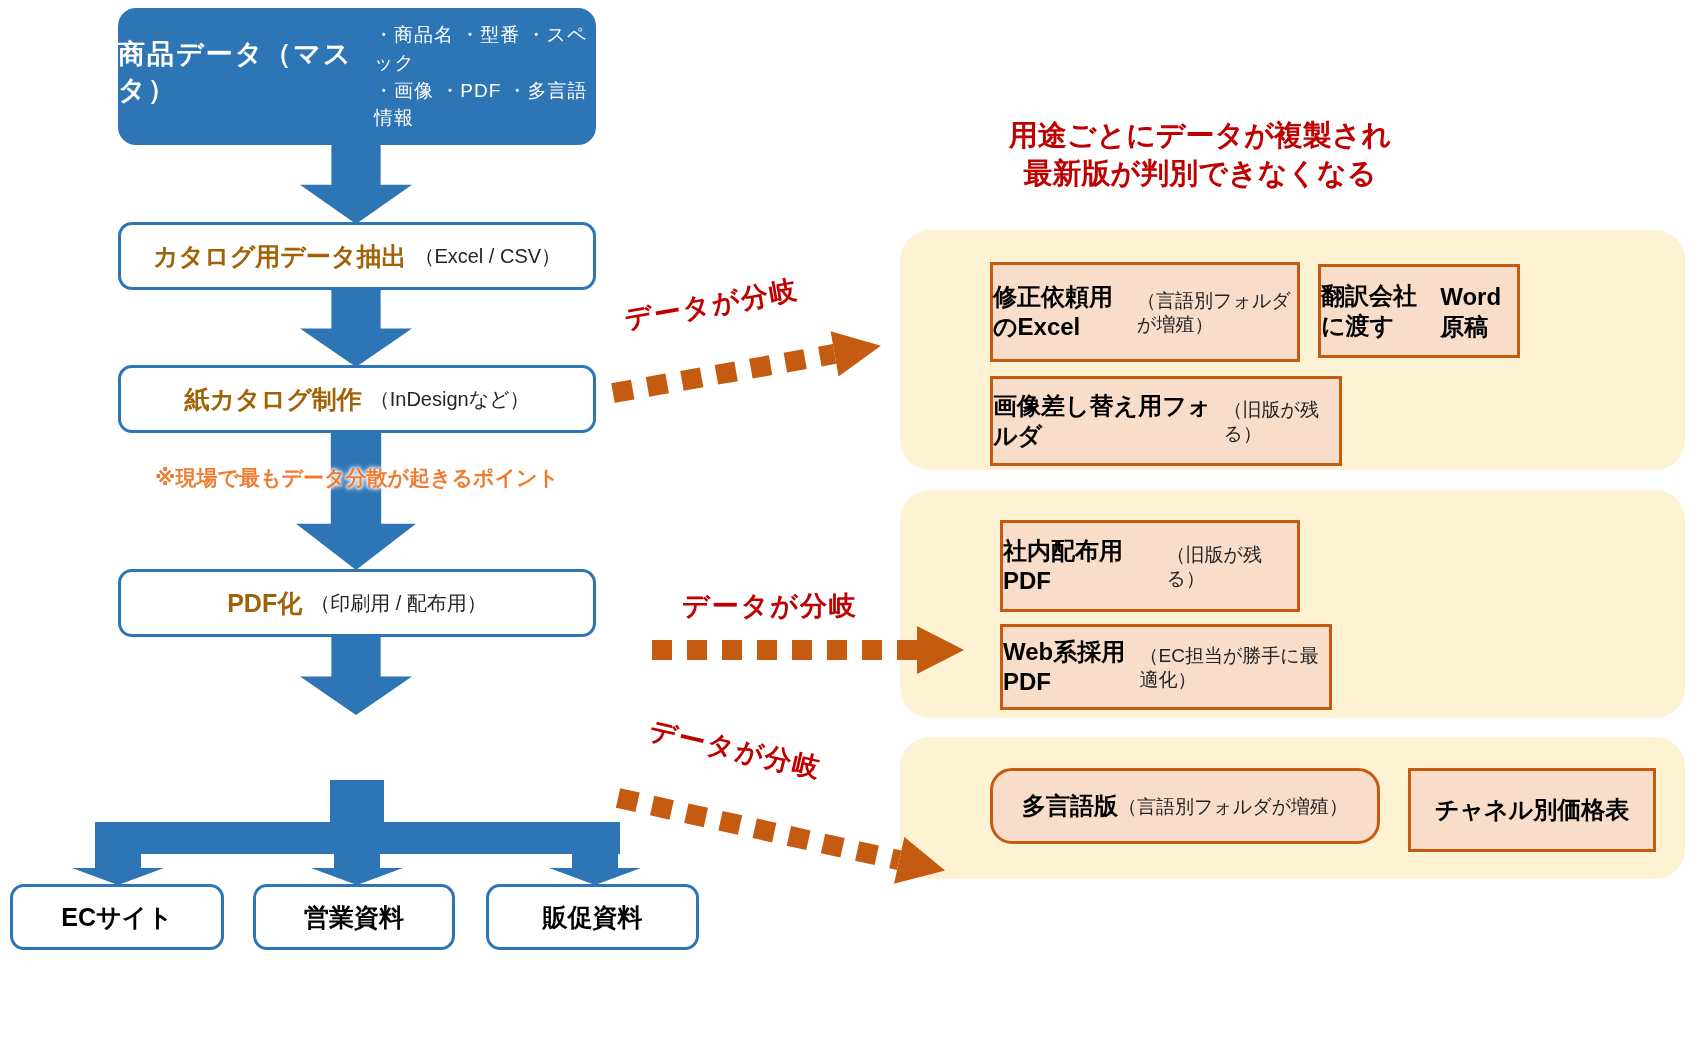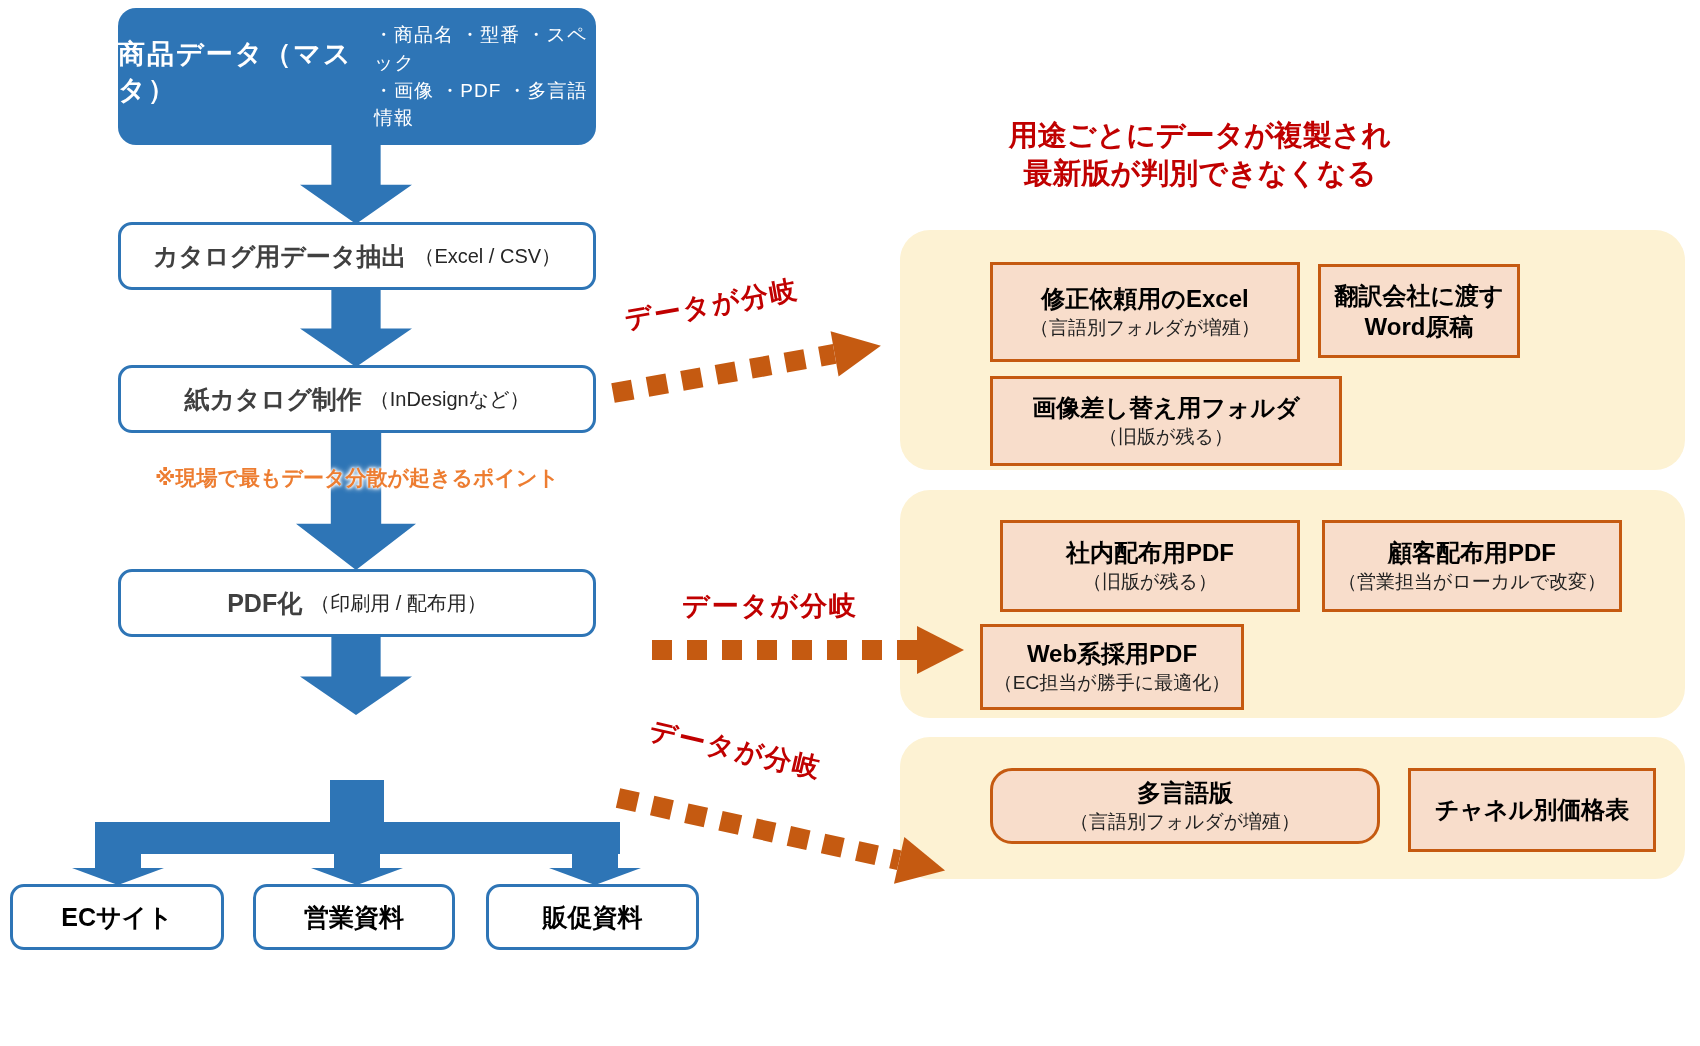--- a/index.html
+++ b/index.html
@@ -17,21 +17,21 @@
   .master-box .title{font-size:27px;font-weight:bold;letter-spacing:2px;margin-bottom:9px;}
   .master-box .bullets{font-size:19px;line-height:1.45;letter-spacing:1px;}
 
   .down-arrow{position:absolute;background:var(--blue);z-index:1;
     clip-path:polygon(28% 0,72% 0,72% 52%,100% 52%,50% 100%,0 52%,28% 52%);}
   .down-arrow.long{clip-path:polygon(29% 0,71% 0,71% 67%,100% 67%,50% 100%,0 67%,29% 67%);}
 
   .flow-box{position:absolute;left:118px;width:478px;height:68px;background:#fff;
     border:3px solid var(--blue);border-radius:14px;display:flex;align-items:center;
     justify-content:center;gap:8px;z-index:2;}
-  .flow-box .label{font-size:25px;font-weight:bold;color:#404040;}
+  .flow-box .label{font-size:25px;font-weight:bold;color:#a16207;}
   .flow-box .note{font-size:20px;color:#262626;}
 
   .warning-note{position:absolute;left:118px;top:464px;width:478px;text-align:center;
     font-size:21px;font-weight:bold;color:var(--orange);z-index:3;
     text-shadow:0 0 3px #fff,0 0 3px #fff,0 0 5px #fff,0 0 6px #fff;}
 
   .branch-svg{position:absolute;left:60px;top:780px;z-index:1;}
 
   .output-box{position:absolute;top:884px;height:66px;background:#fff;
     border:3px solid var(--blue);border-radius:14px;display:flex;align-items:center;
@@ -42,21 +42,21 @@
   .dup-heading{position:absolute;left:880px;top:116px;width:640px;text-align:center;
     color:var(--red);font-size:29px;font-weight:bold;line-height:1.32;z-index:2;}
 
   .panel{position:absolute;left:900px;width:785px;background:var(--cream);
     border-radius:30px;z-index:0;}
   .panel-1{top:230px;height:240px;}
   .panel-2{top:490px;height:228px;}
   .panel-3{top:737px;height:142px;}
 
   .dup-box{position:absolute;background:var(--pink);border:3px solid var(--dark-orange);
-    display:flex;flex-direction:column;align-items:center;justify-content:center;z-index:1;}
+    display:flex;flex-direction:row;align-items:center;justify-content:center;z-index:1;}
   .dup-box .title{font-size:24px;font-weight:bold;color:#000;line-height:1.25;}
   .dup-box .sub{font-size:19px;color:#222;line-height:1.25;margin-top:2px;}
   .dup-box .sub.bold-sub{font-size:24px;font-weight:bold;color:#000;margin-top:1px;}
   .dup-box .sub:empty{display:none;}
 
   .branch-label{position:absolute;color:var(--red);font-size:27px;font-weight:bold;
     letter-spacing:2px;z-index:4;white-space:nowrap;}
   .dashed-svg{position:absolute;z-index:3;overflow:visible;}
   .dashed-svg line{stroke:var(--dark-orange);stroke-width:20;stroke-dasharray:20 15;}
   .dashed-svg polygon{fill:var(--dark-orange);}
@@ -136,25 +136,21 @@
   </div>
   <div class="dup-box" style="left:990px;top:376px;width:352px;height:90px;">
     <div class="title">画像差し替え用フォルダ</div>
     <div class="sub">（旧版が残る）</div>
   </div>
 
   <div class="dup-box" style="left:1000px;top:520px;width:300px;height:92px;">
     <div class="title">社内配布用PDF</div>
     <div class="sub">（旧版が残る）</div>
   </div>
-  <div class="dup-box" style="left:1322px;top:520px;width:300px;height:92px;">
-    <div class="title">顧客配布用PDF</div>
-    <div class="sub">（営業担当がローカルで改変）</div>
-  </div>
-  <div class="dup-box" style="left:980px;top:624px;width:264px;height:86px;">
+  <div class="dup-box" style="left:1000px;top:624px;width:332px;height:86px;">
     <div class="title">Web系採用PDF</div>
     <div class="sub">（EC担当が勝手に最適化）</div>
   </div>
 
   <div class="dup-box" style="left:990px;top:768px;width:390px;height:76px;border-radius:22px;">
     <div class="title">多言語版</div>
     <div class="sub">（言語別フォルダが増殖）</div>
   </div>
   <div class="dup-box" style="left:1408px;top:768px;width:248px;height:84px;font-family:Liberation Serif, serif;">
     <div class="title">チャネル別価格表</div>

